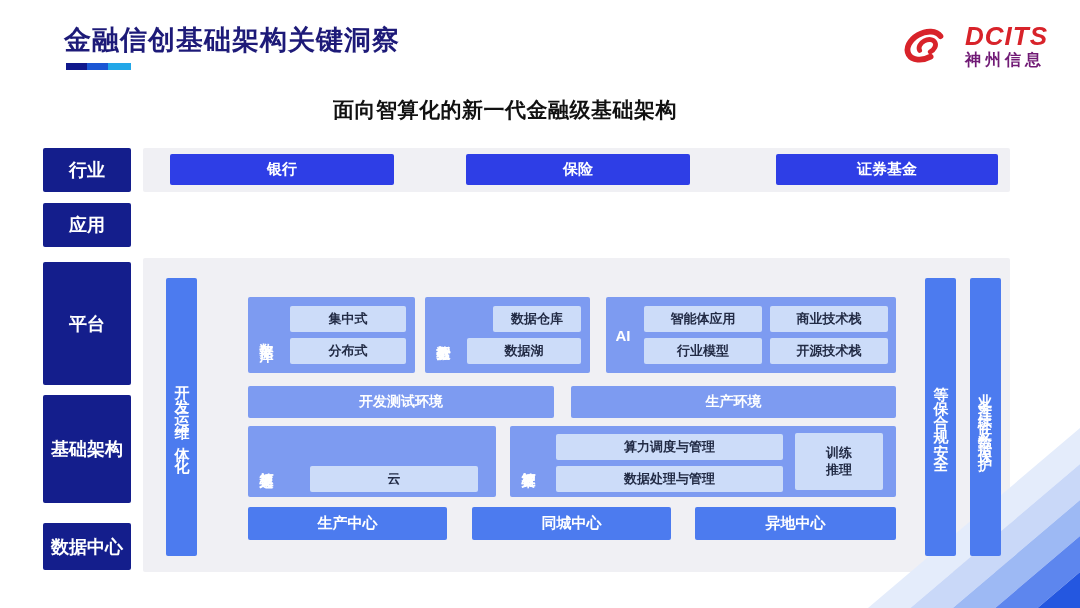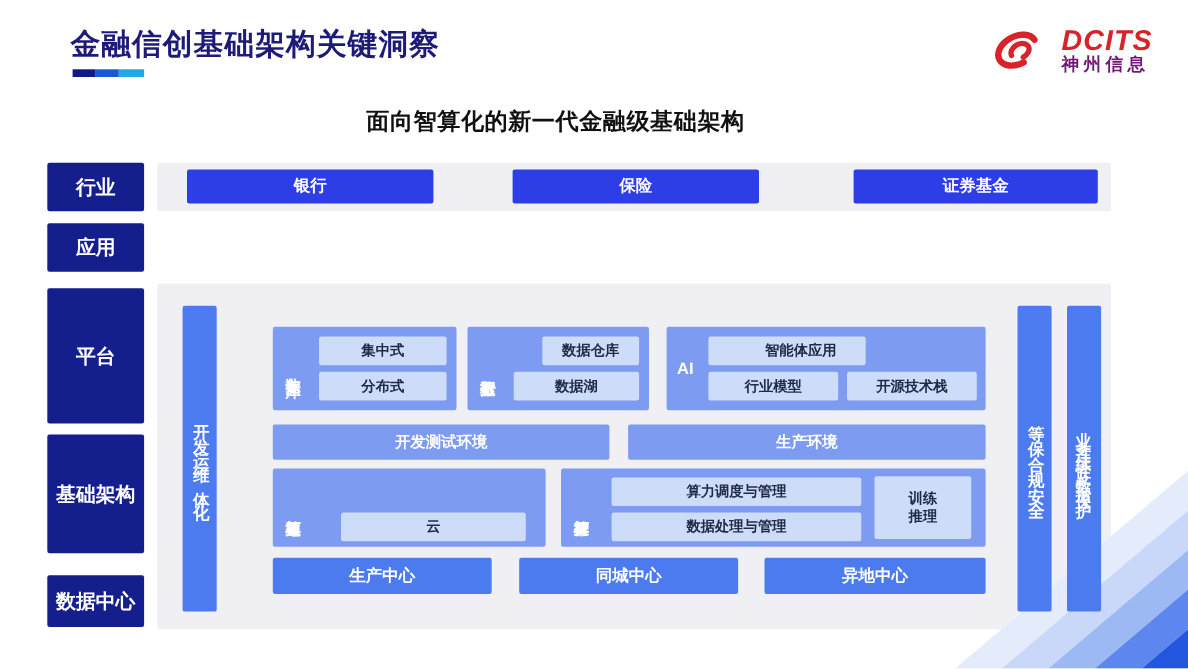--- a/index.html
+++ b/index.html
@@ -167,21 +167,22 @@
             <span class="vtext" style="letter-spacing:0;">数据分析</span>
           </div>
         <div class="litbox" style="left:42px; right:9px; top:9px; height:26px;margin-left:26px;">数据仓库</div>
         <div class="litbox" style="left:42px; right:9px; top:41px; height:26px;">数据湖</div>
       </div>
 
       <div class="sect s-ai">
         <div class="sect-label">
             <span class="hlabel">AI</span>
           </div>
-        <div class="litbox" style="left:38px; width:118px; top:9px; height:26px;padding-left:25px;">智能体应用</div>
+        <div class="litbox" style="left:38px; width:118px; top:9px; height:26px;">智能体应用</div>
+        <div class="litbox" style="left:164px; width:118px; top:9px; height:26px;">商业技术栈</div>
         <div class="litbox" style="left:38px; width:118px; top:41px; height:26px;">行业模型</div>
         <div class="litbox" style="left:164px; width:118px; top:41px; height:26px;">开源技术栈</div>
       </div>
 
       <div class="widebar w-devtest">开发测试环境</div>
       <div class="widebar w-prod">生产环境</div>
 
       <div class="sect s-gc">
         <div class="sect-label">
             <span class="vtext" style="letter-spacing:0;">通算框架</span>

